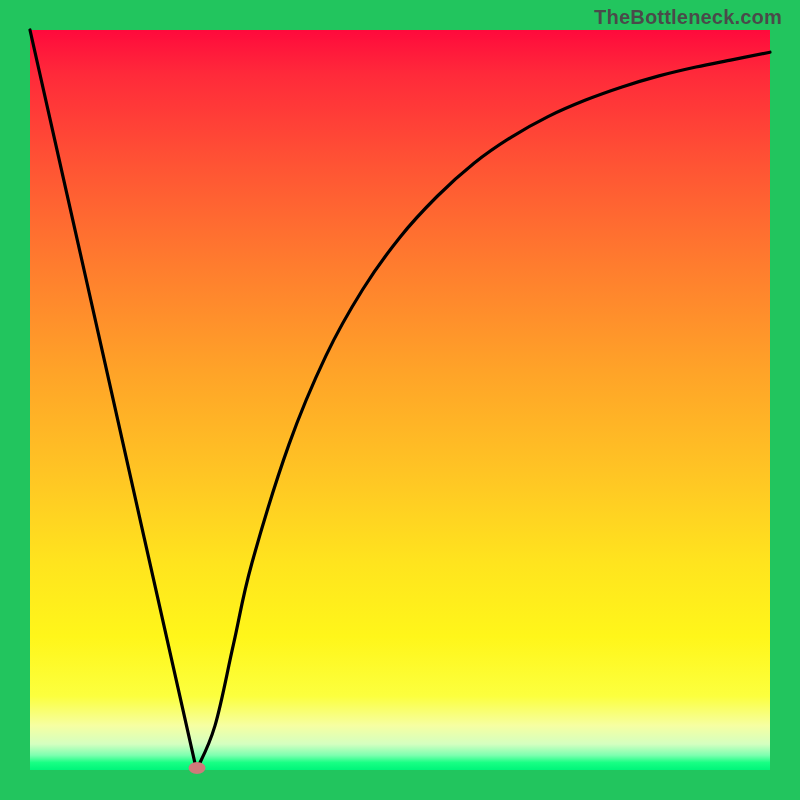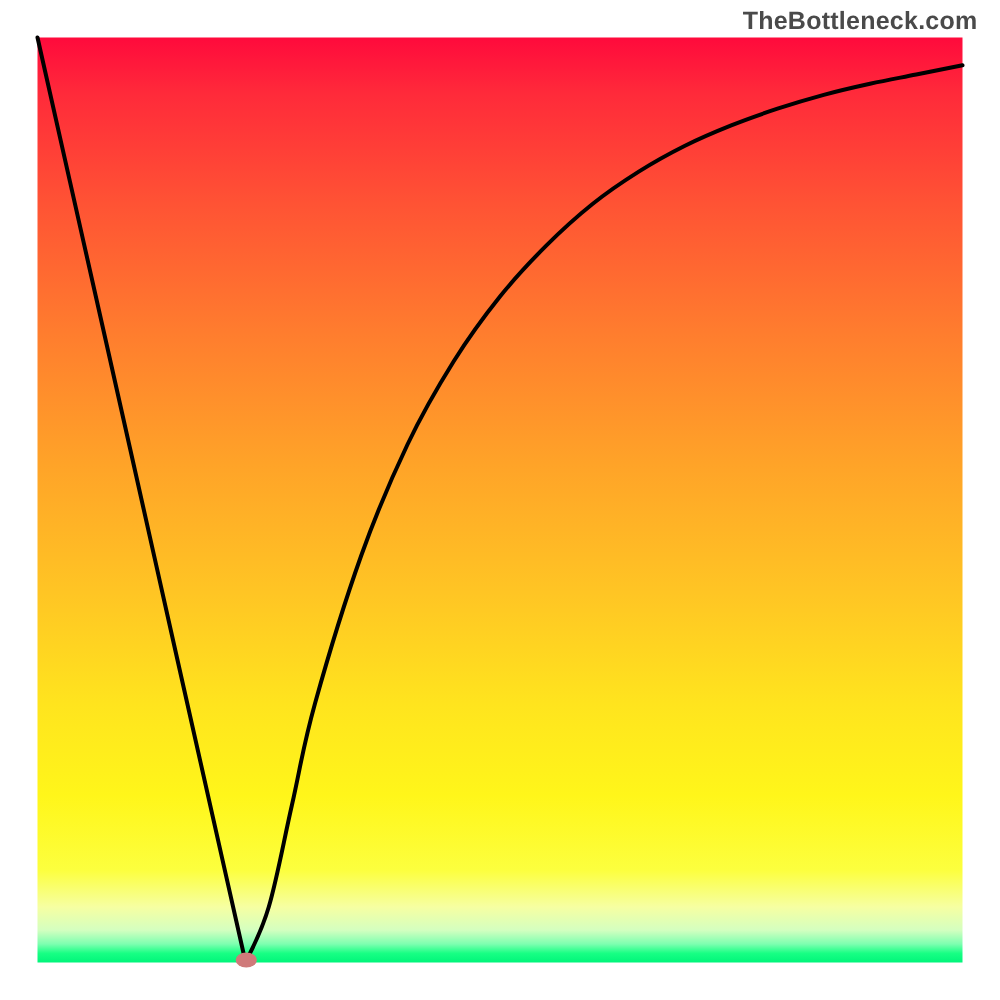--- a/index.html
+++ b/index.html
@@ -8,21 +8,21 @@
     width: 800px;
     height: 800px;
     background: #000;
     overflow: hidden;
     font-family: Arial, Helvetica, sans-serif;
   }
   .frame {
     position: relative;
     width: 800px;
     height: 800px;
-    background: #ffffff;
+    background: #22c55e;
   }
   .plot-area {
     position: absolute;
     left: 30px;
     top: 30px;
     width: 740px;
     height: 740px;
     
     background: linear-gradient(to bottom,
       #ff0a3c 0%,

